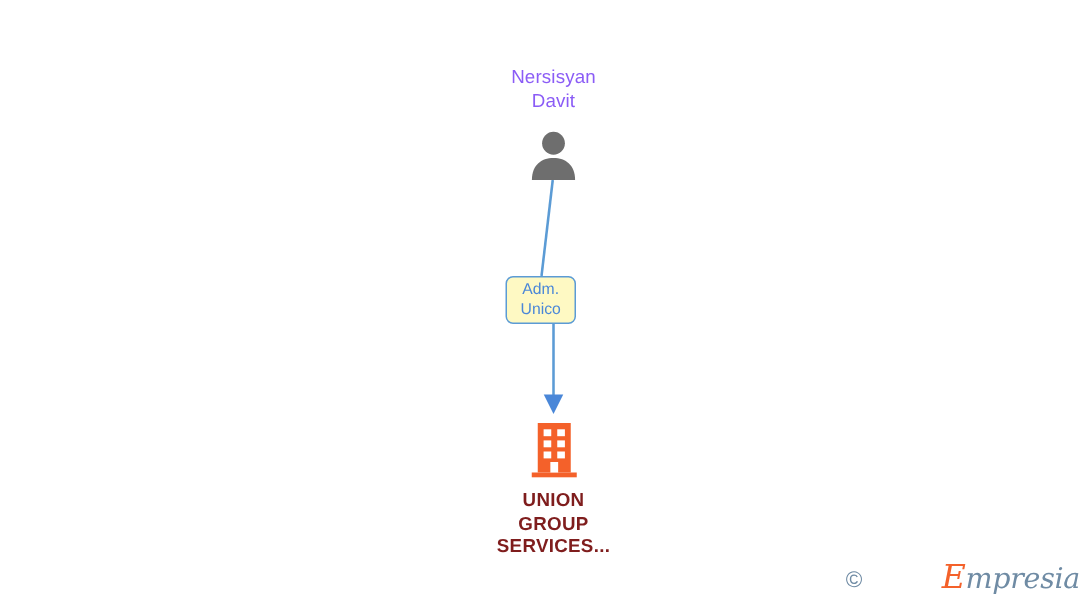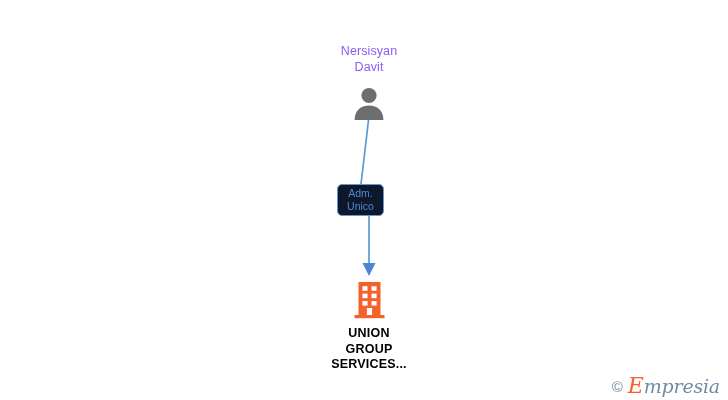--- a/index.html
+++ b/index.html
@@ -59,21 +59,21 @@
   
   .relation-box {
     position: absolute;
     left: 337px;
     top: 184px;
     width: 47px;
     height: 32px;
     box-sizing: border-box;
     border: 1.3px solid #5b9bd5;
     border-radius: 5px;
-    background: #0f172a;
+    background: #fef9c3;
     display: flex;
     flex-direction: column;
     align-items: center;
     justify-content: center;
     line-height: 13px;
   }
   .relation-label {
     font-size: 10.5px;
     color: #4a87d8;
     white-space: pre-line;
@@ -92,21 +92,21 @@
     height: 42px;
     display: flex;
     align-items: center;
     justify-content: center;
   }
   .company-name {
     margin-top: 5px;
     font-size: 12.5px;
     line-height: 15.5px;
     font-weight: bold;
-    color: #000000;
+    color: #7f1d1d;
     letter-spacing: 0.2px;
     white-space: pre-line;
   }
 
   
   .watermark {
     position: absolute;
     right: 8px;
     bottom: 4px;
     display: flex;
@@ -117,20 +117,21 @@
     font-size: 15px;
     color: #6f8ba4;
   }
   .watermark-brand {
     font-family: "DejaVu Serif", serif;
     font-style: italic;
     font-size: 19px;
     line-height: 19px;
     color: #6f8ba4;
     letter-spacing: -0.2px;
+    margin-left: 48px;
   }
   .watermark-brand .brand-initial {
     color: #f4612a;
     font-size: 22px;
   }
 </style>
 </head>
 <body>
 
 <div id="diagram-canvas">

